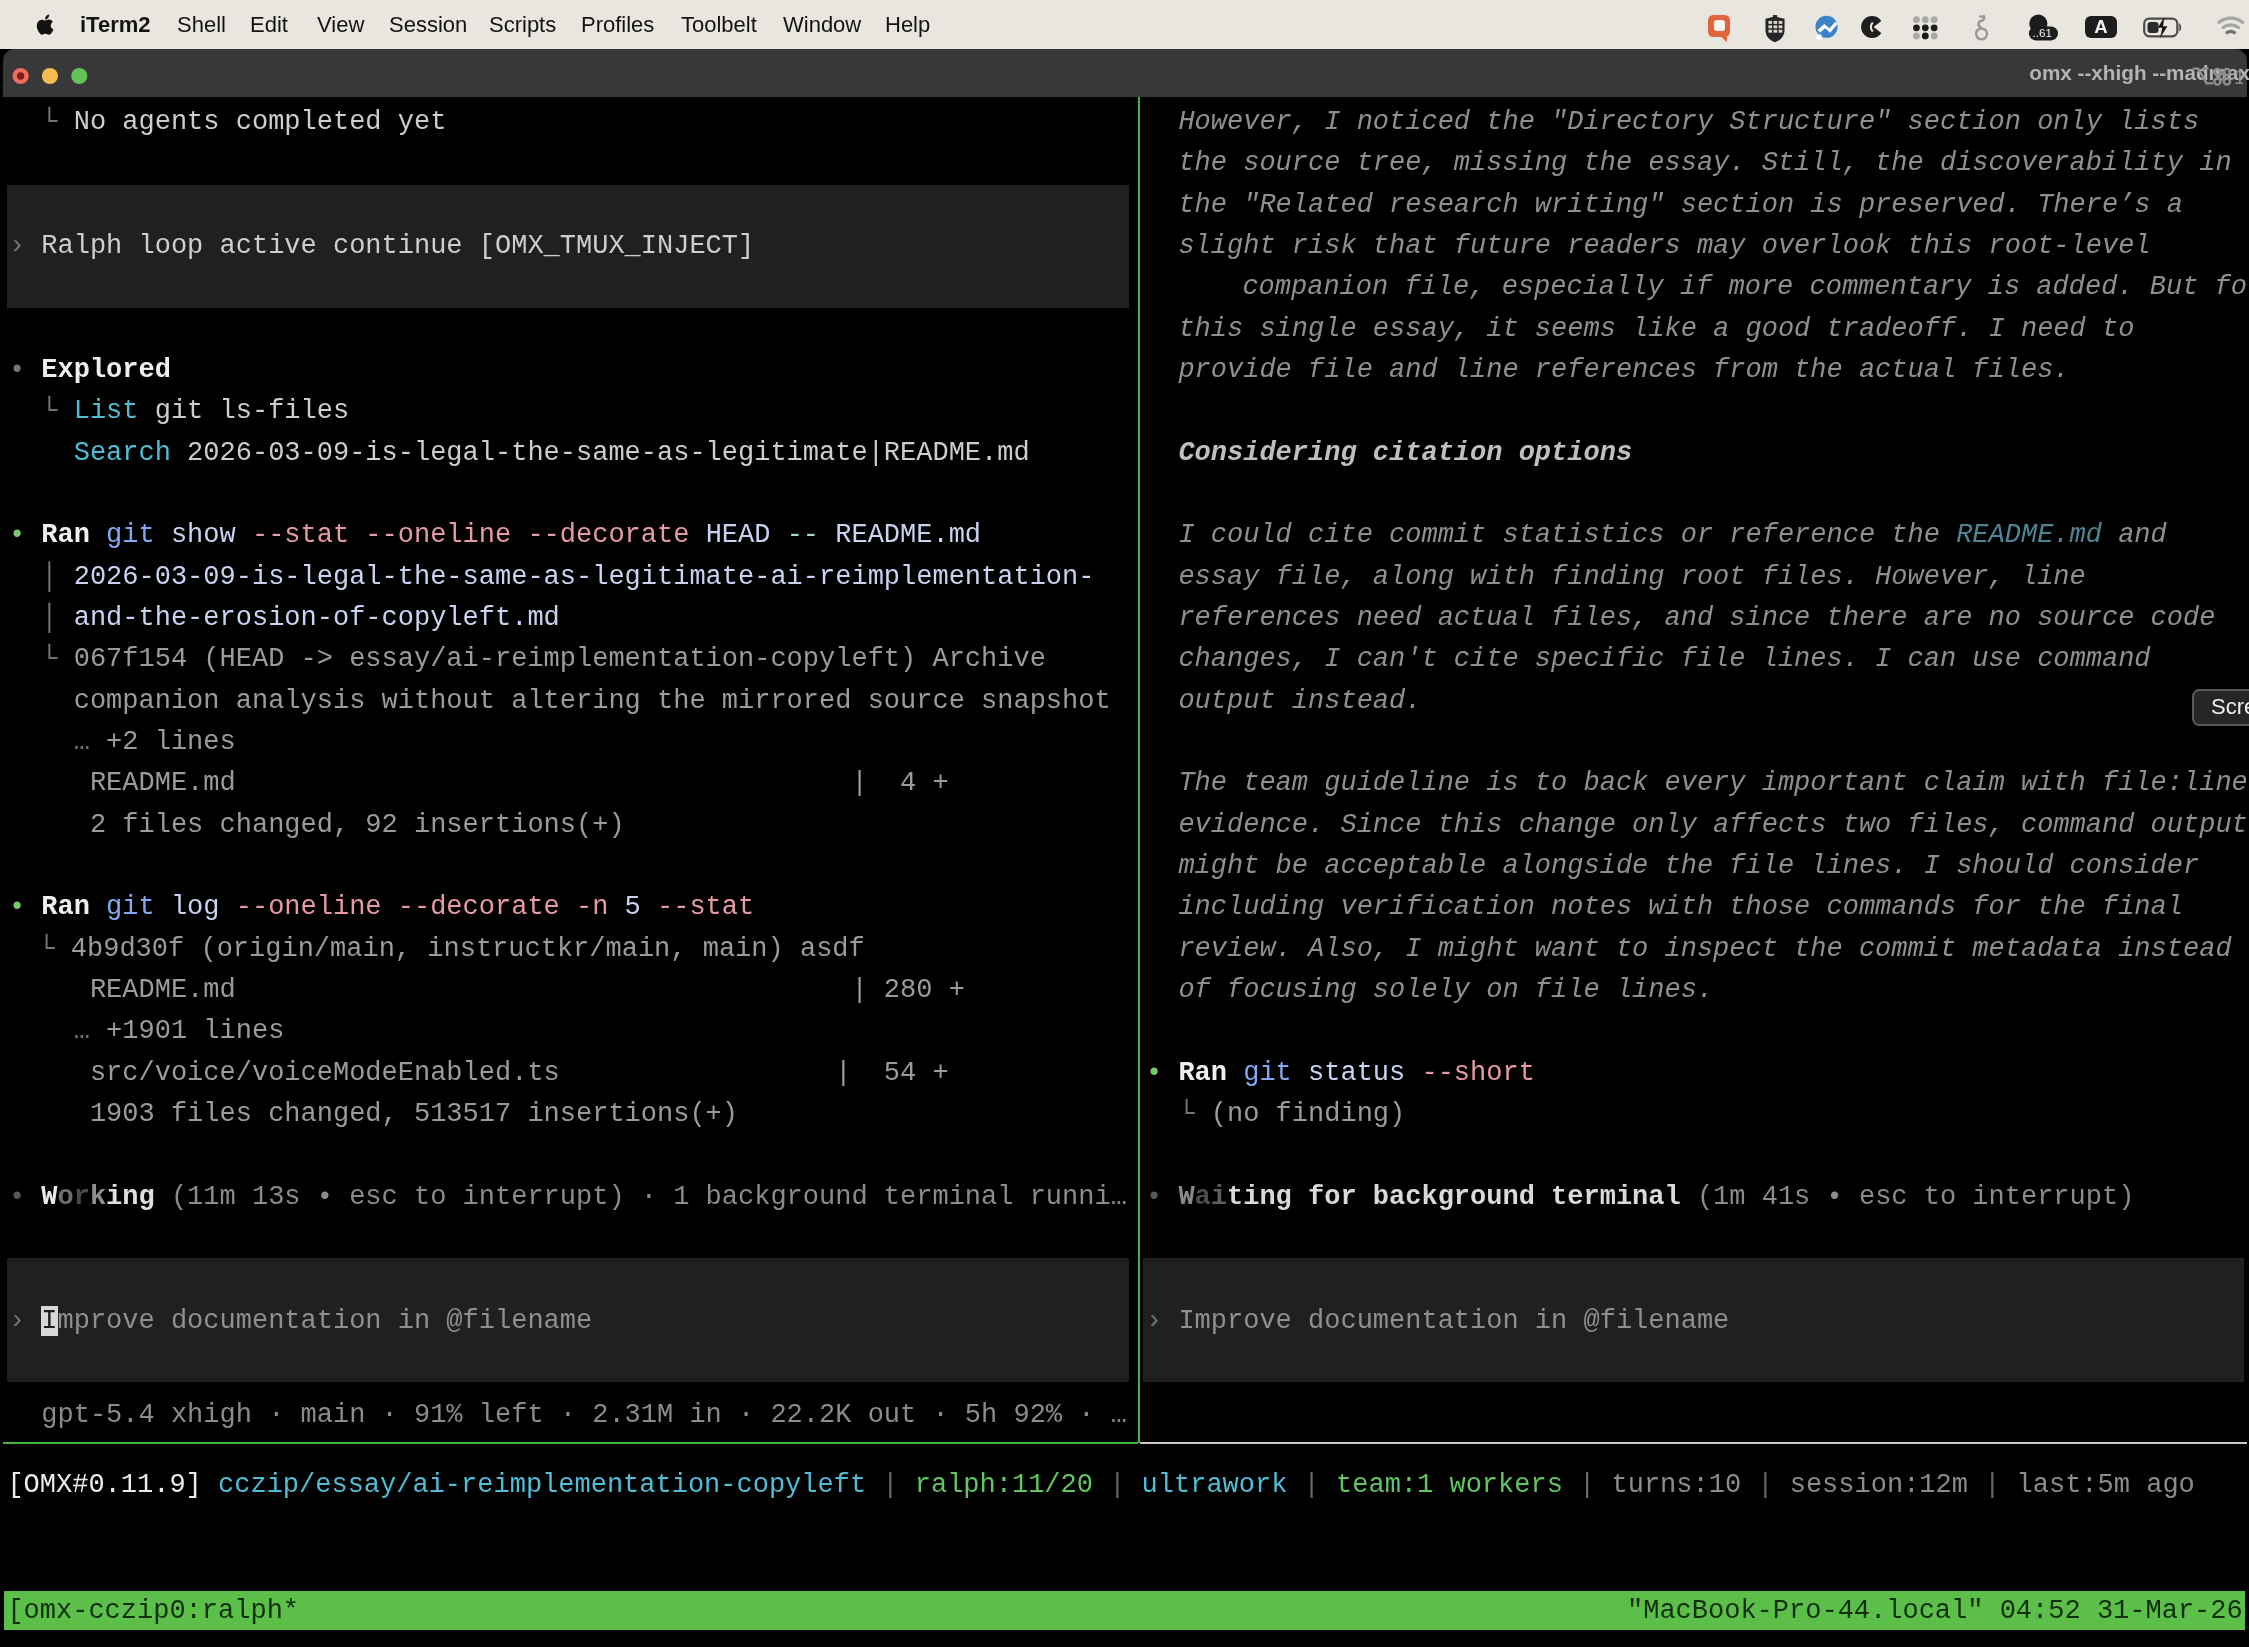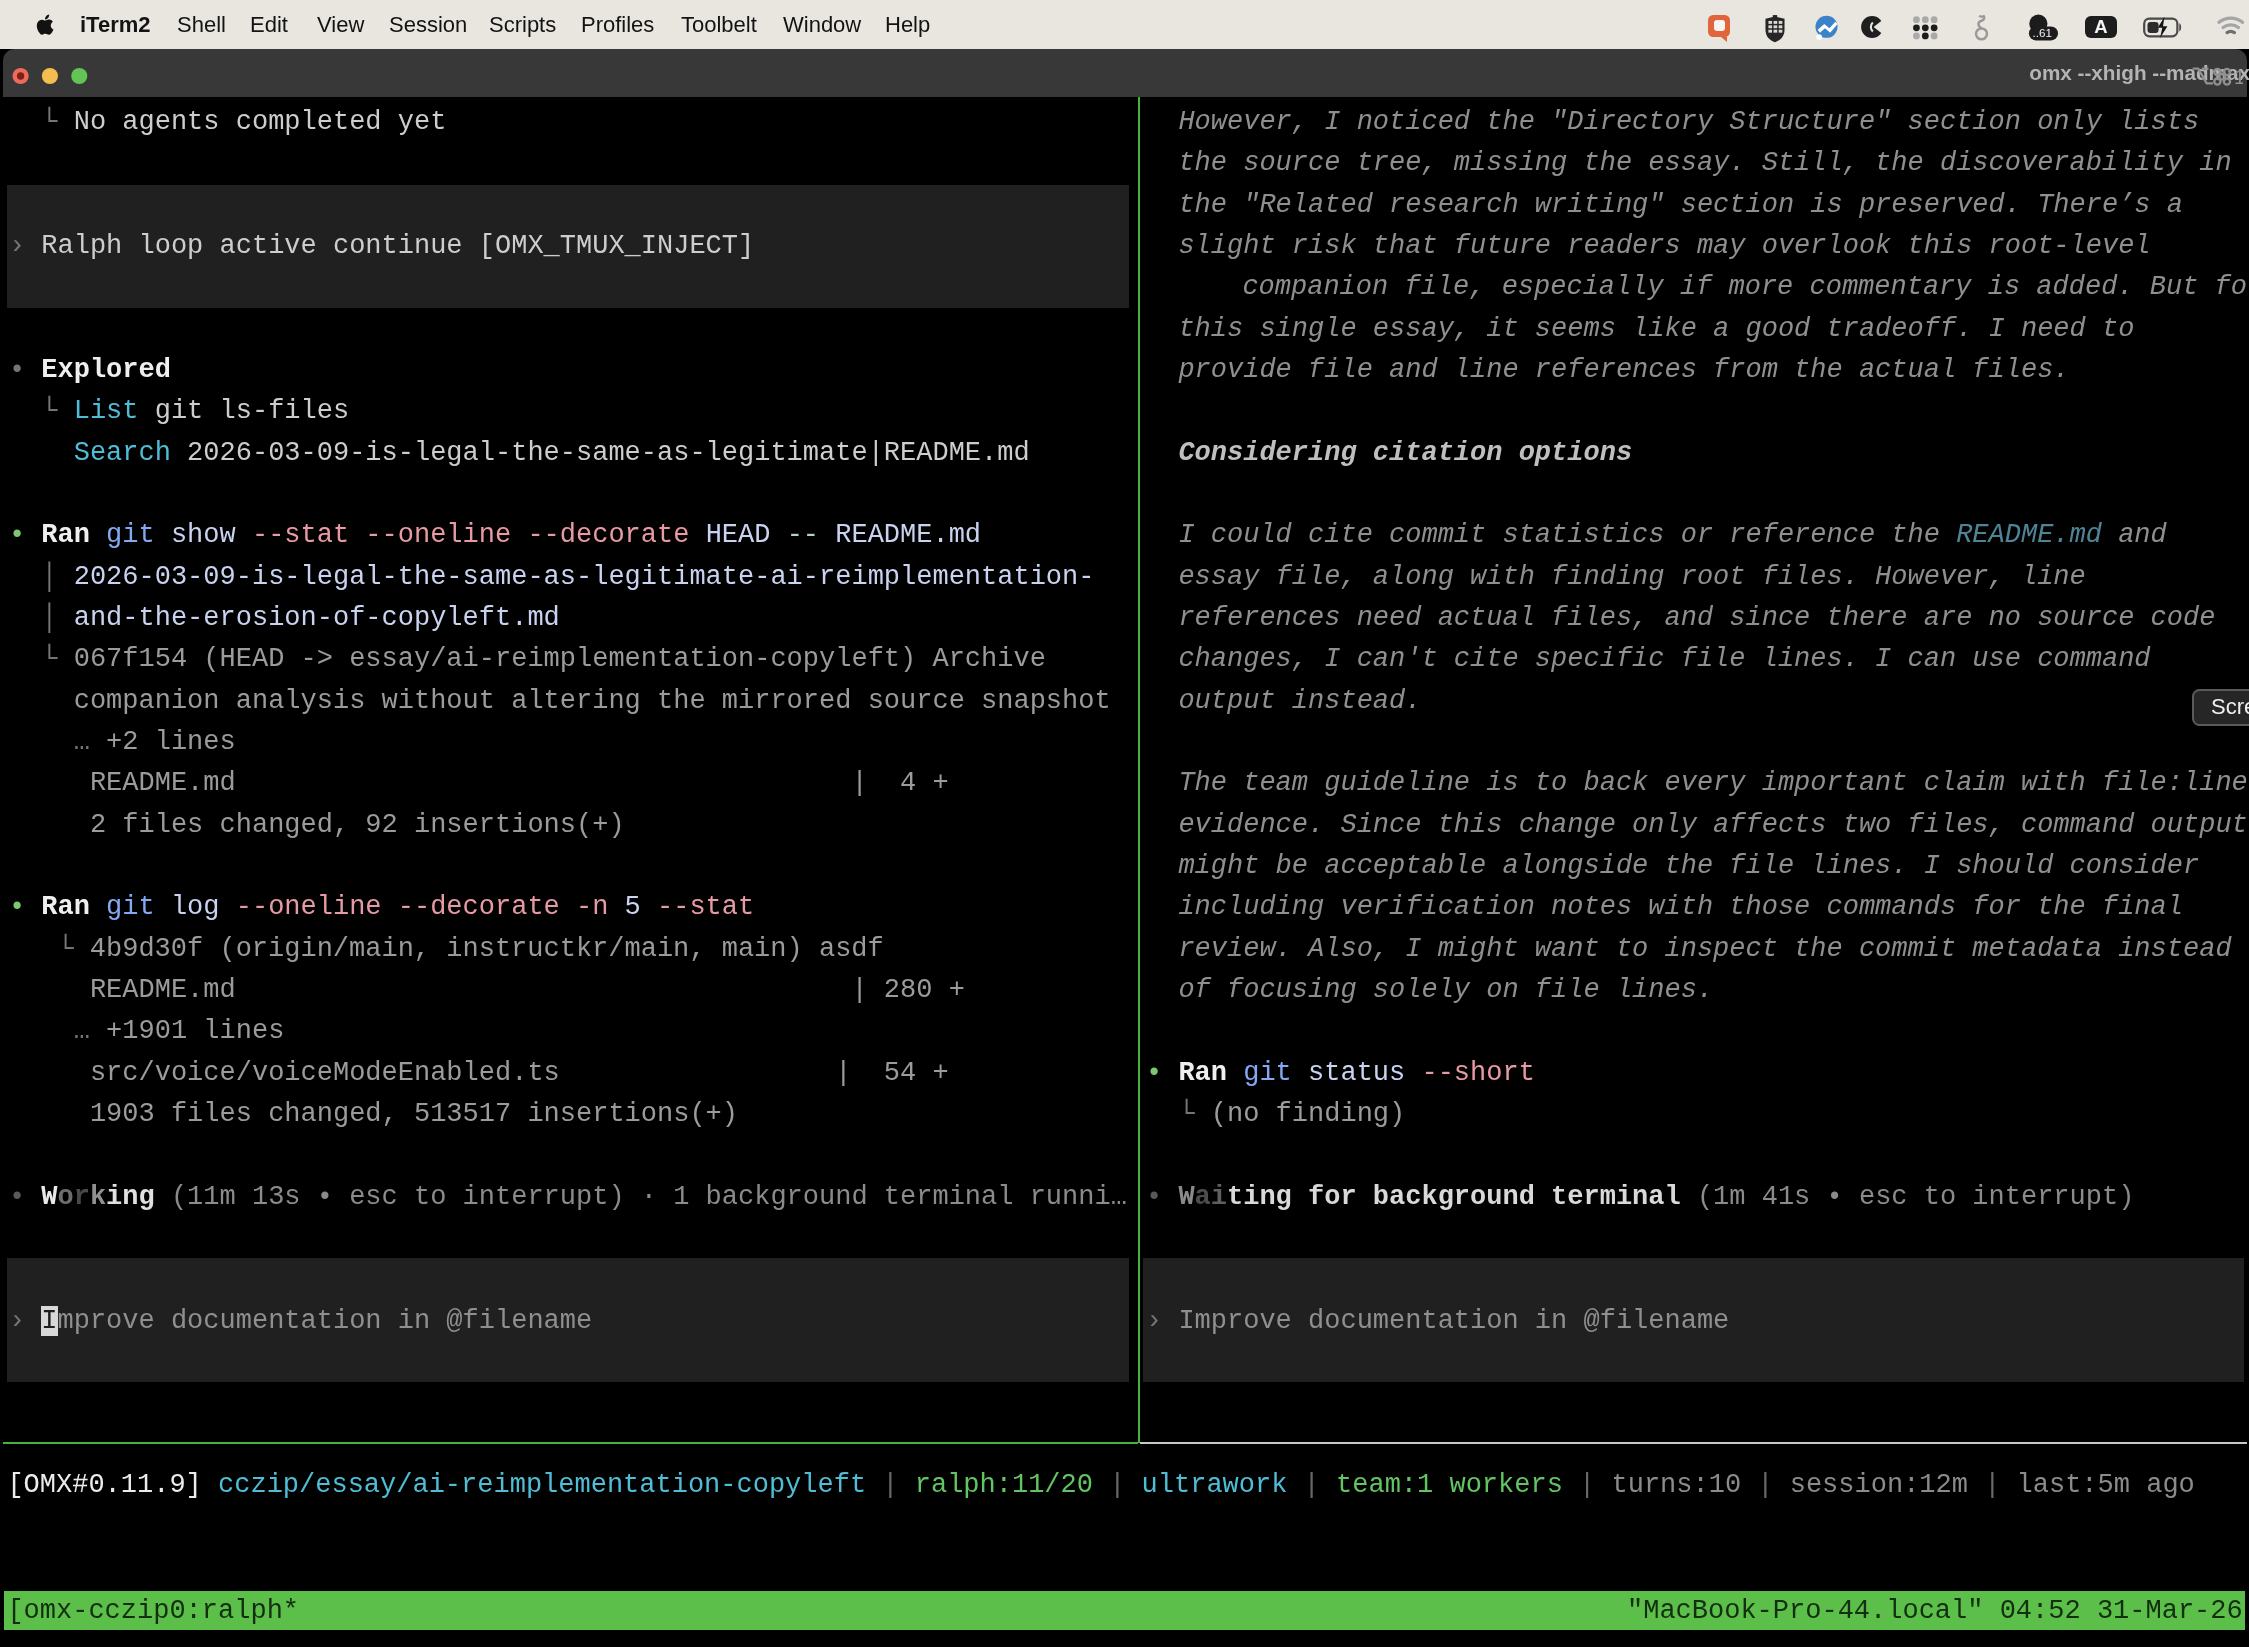--- a/index.html
+++ b/index.html
@@ -138,21 +138,21 @@
 <div class="ln " style="left:8.9px;top:433px">    <span class="cy">Search</span><span class="w"> 2026-03-09-is-legal-the-same-as-legitimate|README.md</span></div>
 <div class="ln " style="left:8.9px;top:515px"><span class="gb">•</span> <span class="b">Ran</span> <span class="bl">git</span> <span class="lv">show</span> <span class="pk">--stat</span> <span class="pk">--oneline</span> <span class="pk">--decorate</span> <span class="lv">HEAD</span> <span class="tl">--</span> <span class="lv">README.md</span></div>
 <div class="ln " style="left:8.9px;top:557px"><span class="d">  │ </span><span class="lv">2026-03-09-is-legal-the-same-as-legitimate-ai-reimplementation-</span></div>
 <div class="ln " style="left:8.9px;top:598px"><span class="d">  │ </span><span class="lv">and-the-erosion-of-copyleft.md</span></div>
 <div class="ln " style="left:8.9px;top:639px"><span class="d">  └ </span><span class="g">067f154 (HEAD -&gt; essay/ai-reimplementation-copyleft) Archive</span></div>
 <div class="ln " style="left:8.9px;top:681px">    <span class="g">companion analysis without altering the mirrored source snapshot</span></div>
 <div class="ln " style="left:8.9px;top:722px">    <span class="d">…</span><span class="g"> +2 lines</span></div>
 <div class="ln " style="left:8.9px;top:763px">     <span class="g">README.md                                      |  4 +</span></div>
 <div class="ln " style="left:8.9px;top:805px">     <span class="g">2 files changed, 92 insertions(+)</span></div>
 <div class="ln " style="left:8.9px;top:887px"><span class="gb">•</span> <span class="b">Ran</span> <span class="bl">git</span> <span class="lv">log</span> <span class="pk">--oneline</span> <span class="pk">--decorate</span> <span class="pk">-n</span> <span class="lv">5</span> <span class="pk">--stat</span></div>
-<div class="ln " style="left:25px;top:929px"><span class="d">  └ </span><span class="g">4b9d30f (origin/main, instructkr/main, main) asdf</span></div>
+<div class="ln " style="left:6px;top:929px"><span class="d">  └ </span><span class="g">4b9d30f (origin/main, instructkr/main, main) asdf</span></div>
 <div class="ln " style="left:8.9px;top:970px">     <span class="g">README.md                                      | 280 +</span></div>
 <div class="ln " style="left:8.9px;top:1011px">    <span class="d">…</span><span class="g"> +1901 lines</span></div>
 <div class="ln " style="left:8.9px;top:1053px">     <span class="g">src/voice/voiceModeEnabled.ts                 |  54 +</span></div>
 <div class="ln " style="left:8.9px;top:1094px">     <span class="g">1903 files changed, 513517 insertions(+)</span></div>
 <div class="ln " style="left:8.9px;top:1177px"><span class="d2">•</span> <span class="sh1">W</span><span class="sh2">o</span><span class="sh3">r</span><span class="sh4">k</span><span class="sh5">ing</span><span class="st"> (11m 13s • esc to interrupt) · 1 background terminal runni…</span></div>
 <div class="ln " style="left:8.9px;top:1301px"><span class="d">›</span> <span class="cur">I</span><span class="pr">mprove documentation in @filename</span></div>
 <div class="ln i" style="left:1146px;top:102px">  <span class="th">However, I noticed the "Directory Structure" section only lists</span></div>
 <div class="ln i" style="left:1146px;top:143px">  <span class="th">the source tree, missing the essay. Still, the discoverability in</span></div>
 <div class="ln i" style="left:1146px;top:185px">  <span class="th">the "Related research writing" section is preserved. There’s a</span></div>
 <div class="ln i" style="left:1146px;top:226px">  <span class="th">slight risk that future readers may overlook this root-level</span></div>
@@ -168,21 +168,21 @@
 <div class="ln i" style="left:1146px;top:763px">  <span class="th">The team guideline is to back every important claim with file:line</span></div>
 <div class="ln i" style="left:1146px;top:805px">  <span class="th">evidence. Since this change only affects two files, command output</span></div>
 <div class="ln i" style="left:1146px;top:846px">  <span class="th">might be acceptable alongside the file lines. I should consider</span></div>
 <div class="ln i" style="left:1146px;top:887px">  <span class="th">including verification notes with those commands for the final</span></div>
 <div class="ln i" style="left:1146px;top:929px">  <span class="th">review. Also, I might want to inspect the commit metadata instead</span></div>
 <div class="ln i" style="left:1146px;top:970px">  <span class="th">of focusing solely on file lines.</span></div>
 <div class="ln " style="left:1146px;top:1053px"><span class="gb">•</span> <span class="b">Ran</span> <span class="bl">git</span> <span class="lv">status</span> <span class="pk">--short</span></div>
 <div class="ln " style="left:1146px;top:1094px"><span class="d">  └ </span><span class="g">(no finding)</span></div>
 <div class="ln " style="left:1146px;top:1177px"><span class="d2">•</span> <span class="sh6">W</span><span class="sh7">a</span><span class="sh8">i</span><span class="sh9">ting for background terminal</span><span class="st"> (1m 41s • esc to interrupt)</span></div>
 <div class="ln " style="left:1146px;top:1301px"><span class="d">›</span><span class="pr"> Improve documentation in @filename</span></div>
-<div class="ln" style="left:8.9px;top:1395px"><span>  </span></div>
+<div class="ln" style="left:8.9px;top:1395px"><span>  </span><span class="st">gpt-5.4 xhigh · main · 91% left · 2.31M in · 22.2K out · 5h 92% · …</span></div>
 <div class="ln" style="left:1146px;top:1395px"><span>  </span></div>
 <div style="position:absolute;left:1138px;top:97px;width:2.2px;height:1346px;background:#43b33b;z-index:6"></div>
 <div style="position:absolute;left:3px;top:1442px;width:1135px;height:2.2px;background:#43b33b;z-index:6"></div>
 <div style="position:absolute;left:1140px;top:1442px;width:1107px;height:2.2px;background:#c9c9c9;z-index:6"></div>
 <div class="ln" style="left:7.4px;top:1465px"><span class="b2">[OMX#0.11.9]</span> <span class="cy">cczip/essay/ai-reimplementation-copyleft</span><span class="sep"> | </span><span class="grn">ralph:11/20</span><span class="sep"> | </span><span class="cy">ultrawork</span><span class="sep"> | </span><span class="grn">team:1 workers</span><span class="sep"> | </span><span class="st">turns:10</span><span class="sep"> | </span><span class="st">session:12m</span><span class="sep"> | </span><span class="st">last:5m ago</span></div>
 <div style="position:absolute;left:4.4px;top:1591px;width:2241px;height:39px;background:#5cbf4a;z-index:4"></div>
 <div class="ln" style="left:7.4px;top:1591px;color:#12300f;z-index:7">[omx-cczip0:ralph*</div>
 <div class="ln" style="left:1627px;top:1591px;color:#12300f;z-index:7">"MacBook-Pro-44.local" 04:52 31-Mar-26</div>
 <div style="position:absolute;left:2192px;top:689px;width:81px;height:37px;background:#262626;border:2.2px solid #5a5a5a;border-radius:7.4px;z-index:8;font-family:'Liberation Sans',sans-serif;font-size:22px;color:#f0f0f0;line-height:32px;padding-left:17px">Scre</div>
 

